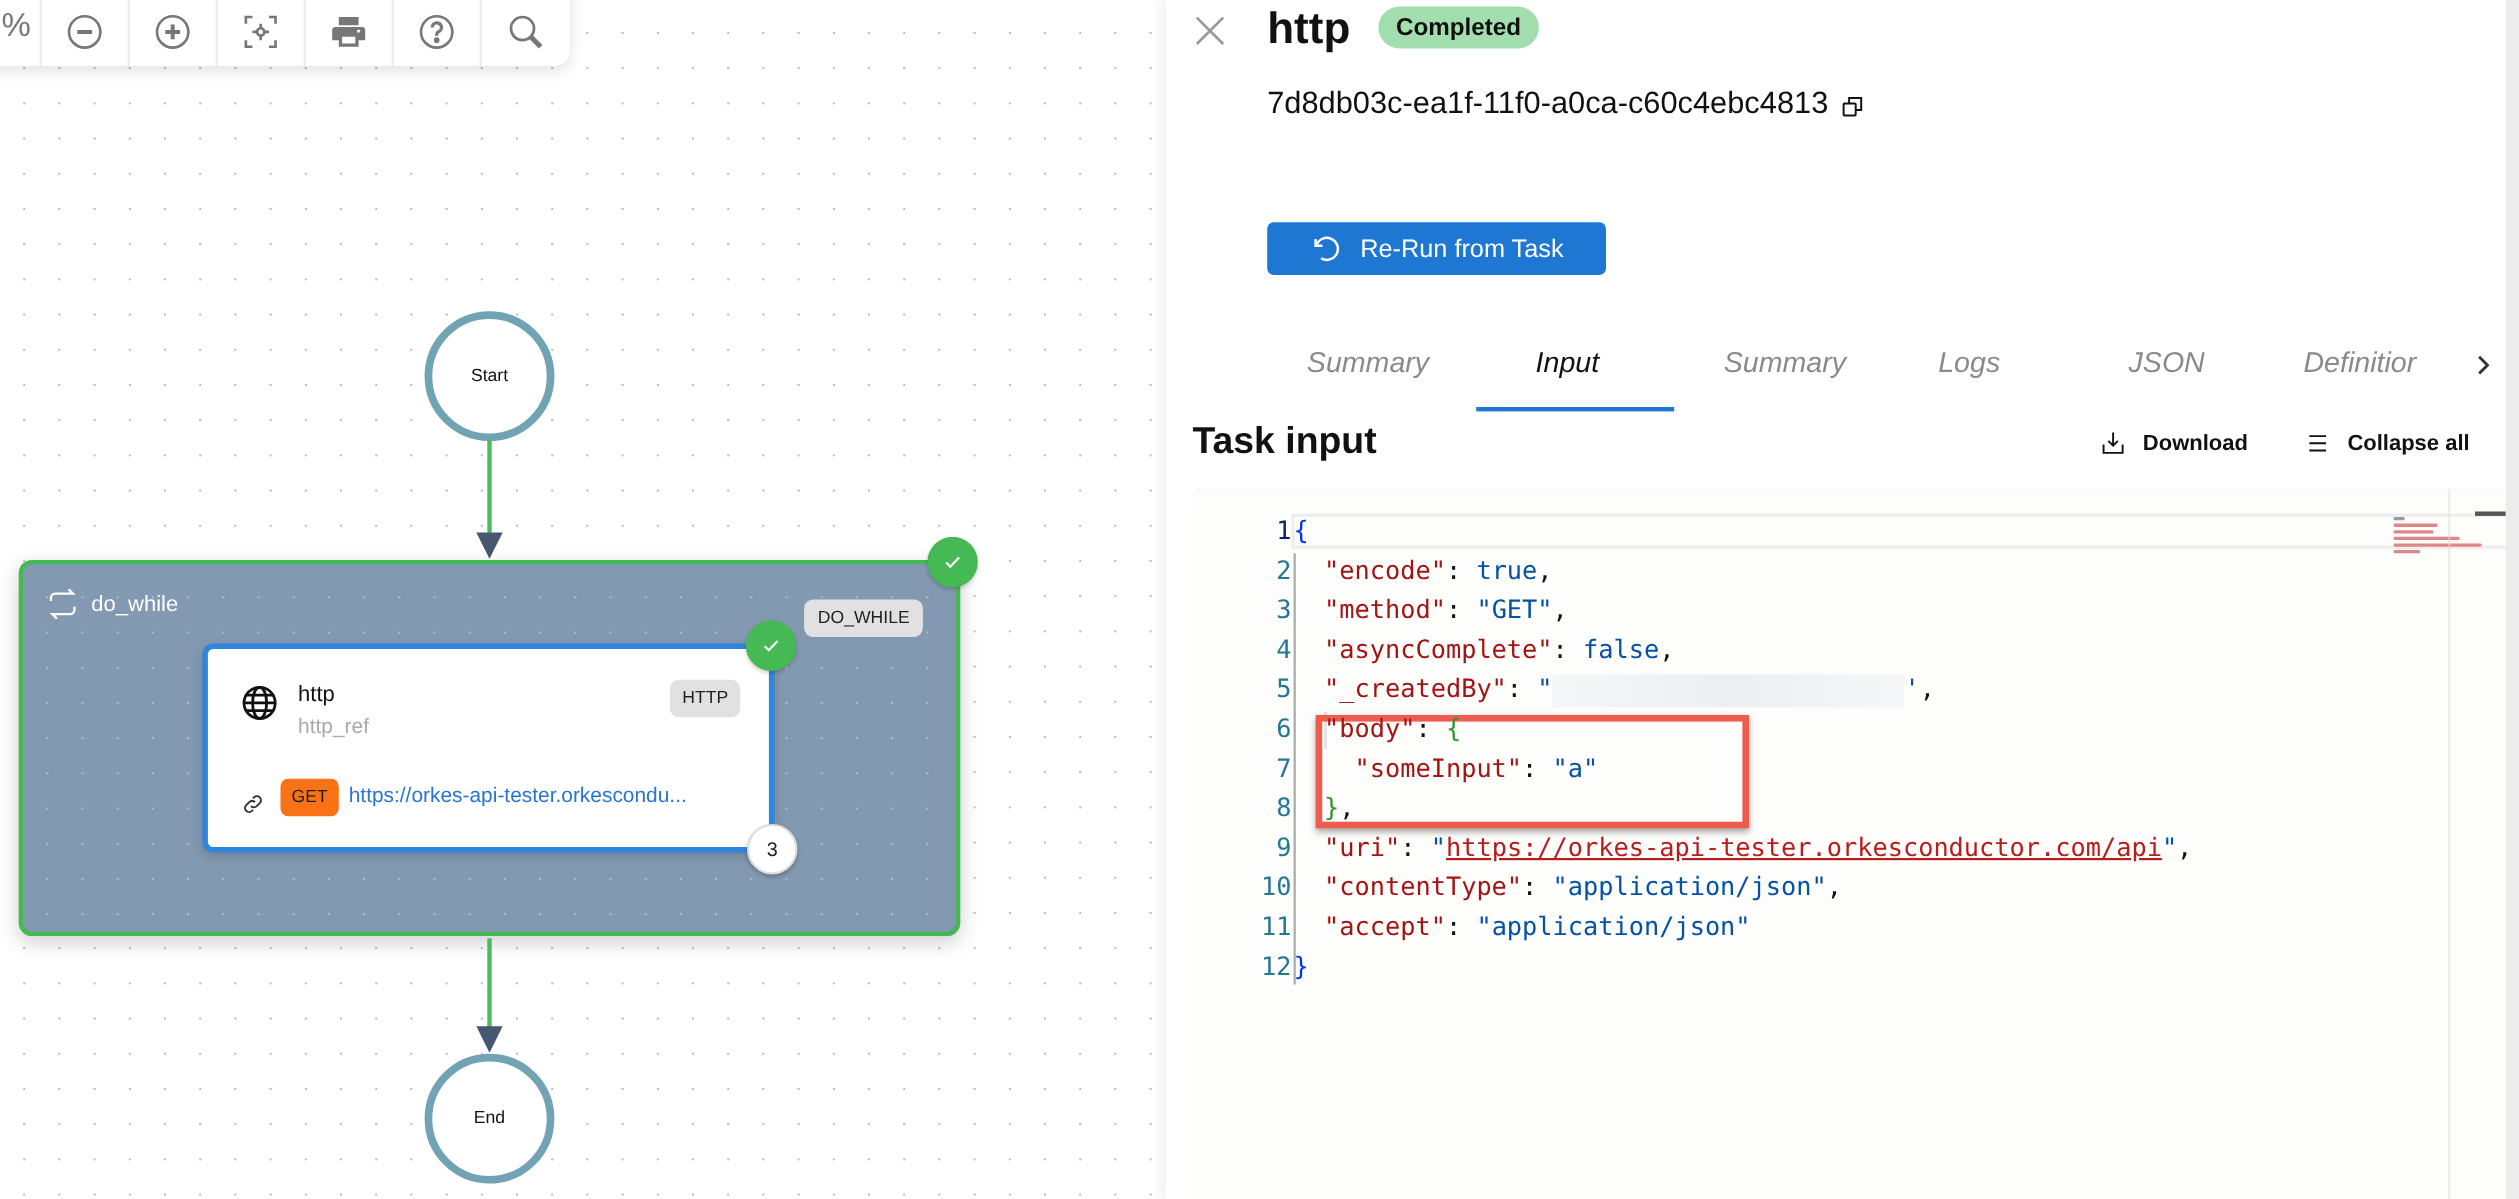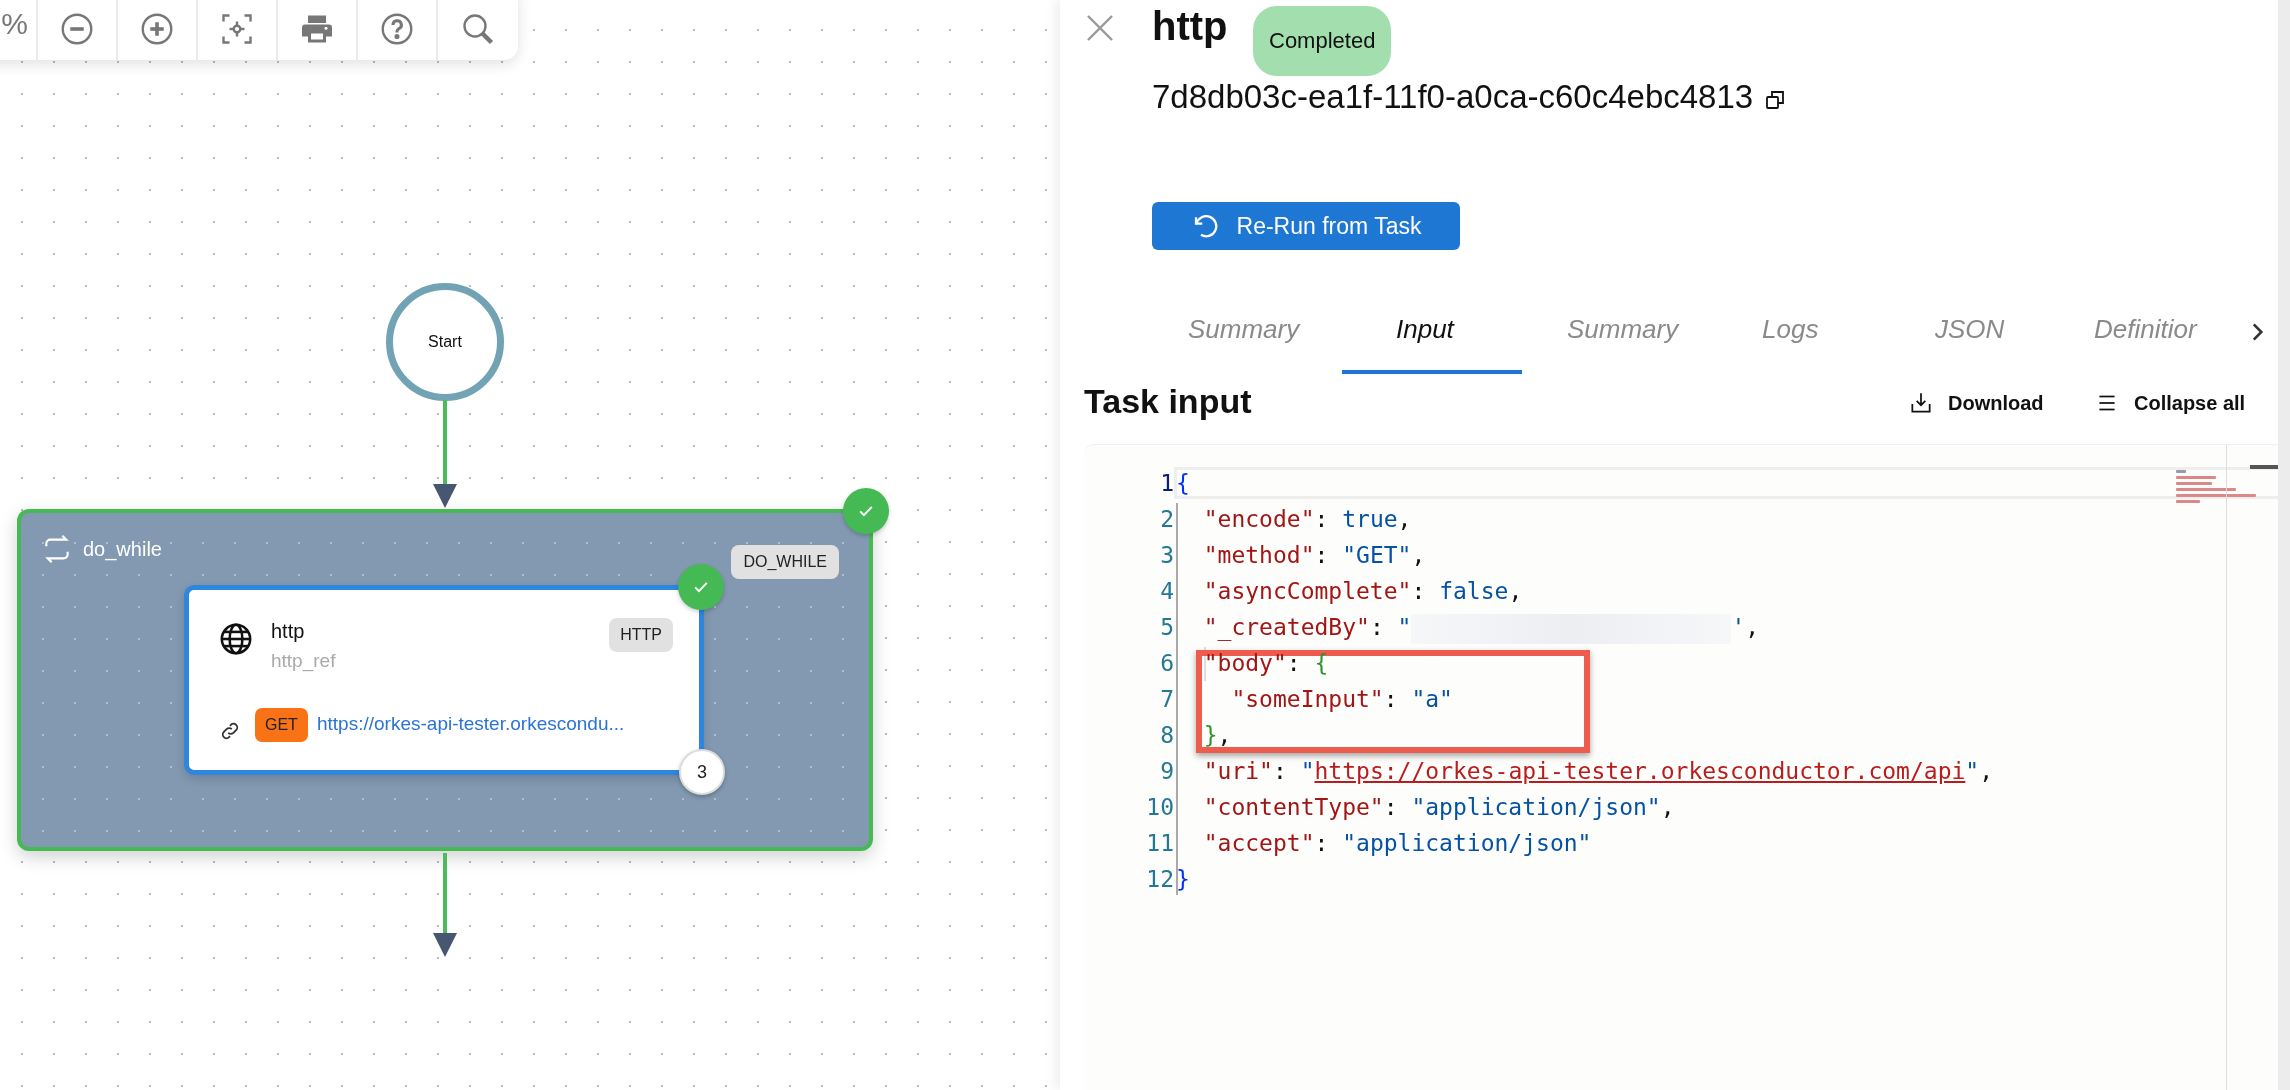--- a/index.html
+++ b/index.html
@@ -75,22 +75,22 @@
   }
 
   
   .panel {
     position: absolute; left: 1060px; top: 0; width: 1218px; height: 1090px;
     background: #fff; box-shadow: -6px 0 10px rgba(0,0,0,0.06);
   }
   .close-btn { position: absolute; left: 22px; top: 10px; width: 36px; height: 36px; cursor: pointer; }
   .close-btn svg { width: 36px; height: 36px; }
   .title { position: absolute; left: 92px; top: 4px; font-size: 40px; font-weight: bold; color: #111; }
-  .status-badge { position: absolute; left: 193px; top: 6px; background: #a3dfae; color: #111; border-radius: 24px; padding: 22px 16px; font-size: 22px; }
-  .exec-id { position: absolute; left: 92px; top: 78px; font-size: 33px; color: #111; display: flex; align-items: center; gap: 10px; }
+  .status-badge { position: absolute; left: 193px; top: 6px; background: #a3dfae; color: #111; border-radius: 24px; padding: 6px 16px; font-size: 22px; font-weight: bold; }
+  .exec-id { position: absolute; left: 92px; top: 78px; font-size: 28px; color: #111; display: flex; align-items: center; gap: 10px; }
   .exec-id svg { width: 24px; height: 24px; margin-top: 6px; cursor: pointer; }
   .iter-select {
     position: absolute; left: 92px; top: 131px; width: 600px; height: 55px;
     border: 2px solid #222; border-radius: 8px;
     display: flex; align-items: center; padding: 0 20px; cursor: pointer;
   }
   .iter-check { width: 24px; height: 24px; background: #22b14c; border-radius: 4px; display: flex; align-items: center; justify-content: center; }
   .iter-check svg { width: 18px; height: 18px; }
   .iter-label { margin-left: 32px; font-size: 23px; color: #333; flex: 1; }
   .iter-chev { width: 22px; height: 22px; }
@@ -236,20 +236,23 @@
     <div class="check-badge" style="left:678px; top:564px;">
       <svg viewBox="0 0 24 24" fill="none" stroke="#fff" stroke-width="2.4">
           <path d="M5 12.5l4.5 4.5L19 7"></path>
         </svg>
     </div>
     <div class="iter-count" style="left:679px; top:749px;">3</div>
 
     <div class="edge" style="left:443px; top:853px; height:82px;"></div>
     <div class="arrow" style="left:433px; top:933px;"></div>
 
+    <div class="term-node" style="left:386px; top:958px;">
+      <span>End</span>
+    </div>
   </div>
 
   <div class="panel">
     <div class="close-btn">
       <svg viewBox="0 0 24 24" fill="none" stroke="#999" stroke-width="1.6">
           <line x1="4" y1="4" x2="20" y2="20"></line>
           <line x1="20" y1="4" x2="4" y2="20"></line>
         </svg>
     </div>
     <div class="title">http</div>

